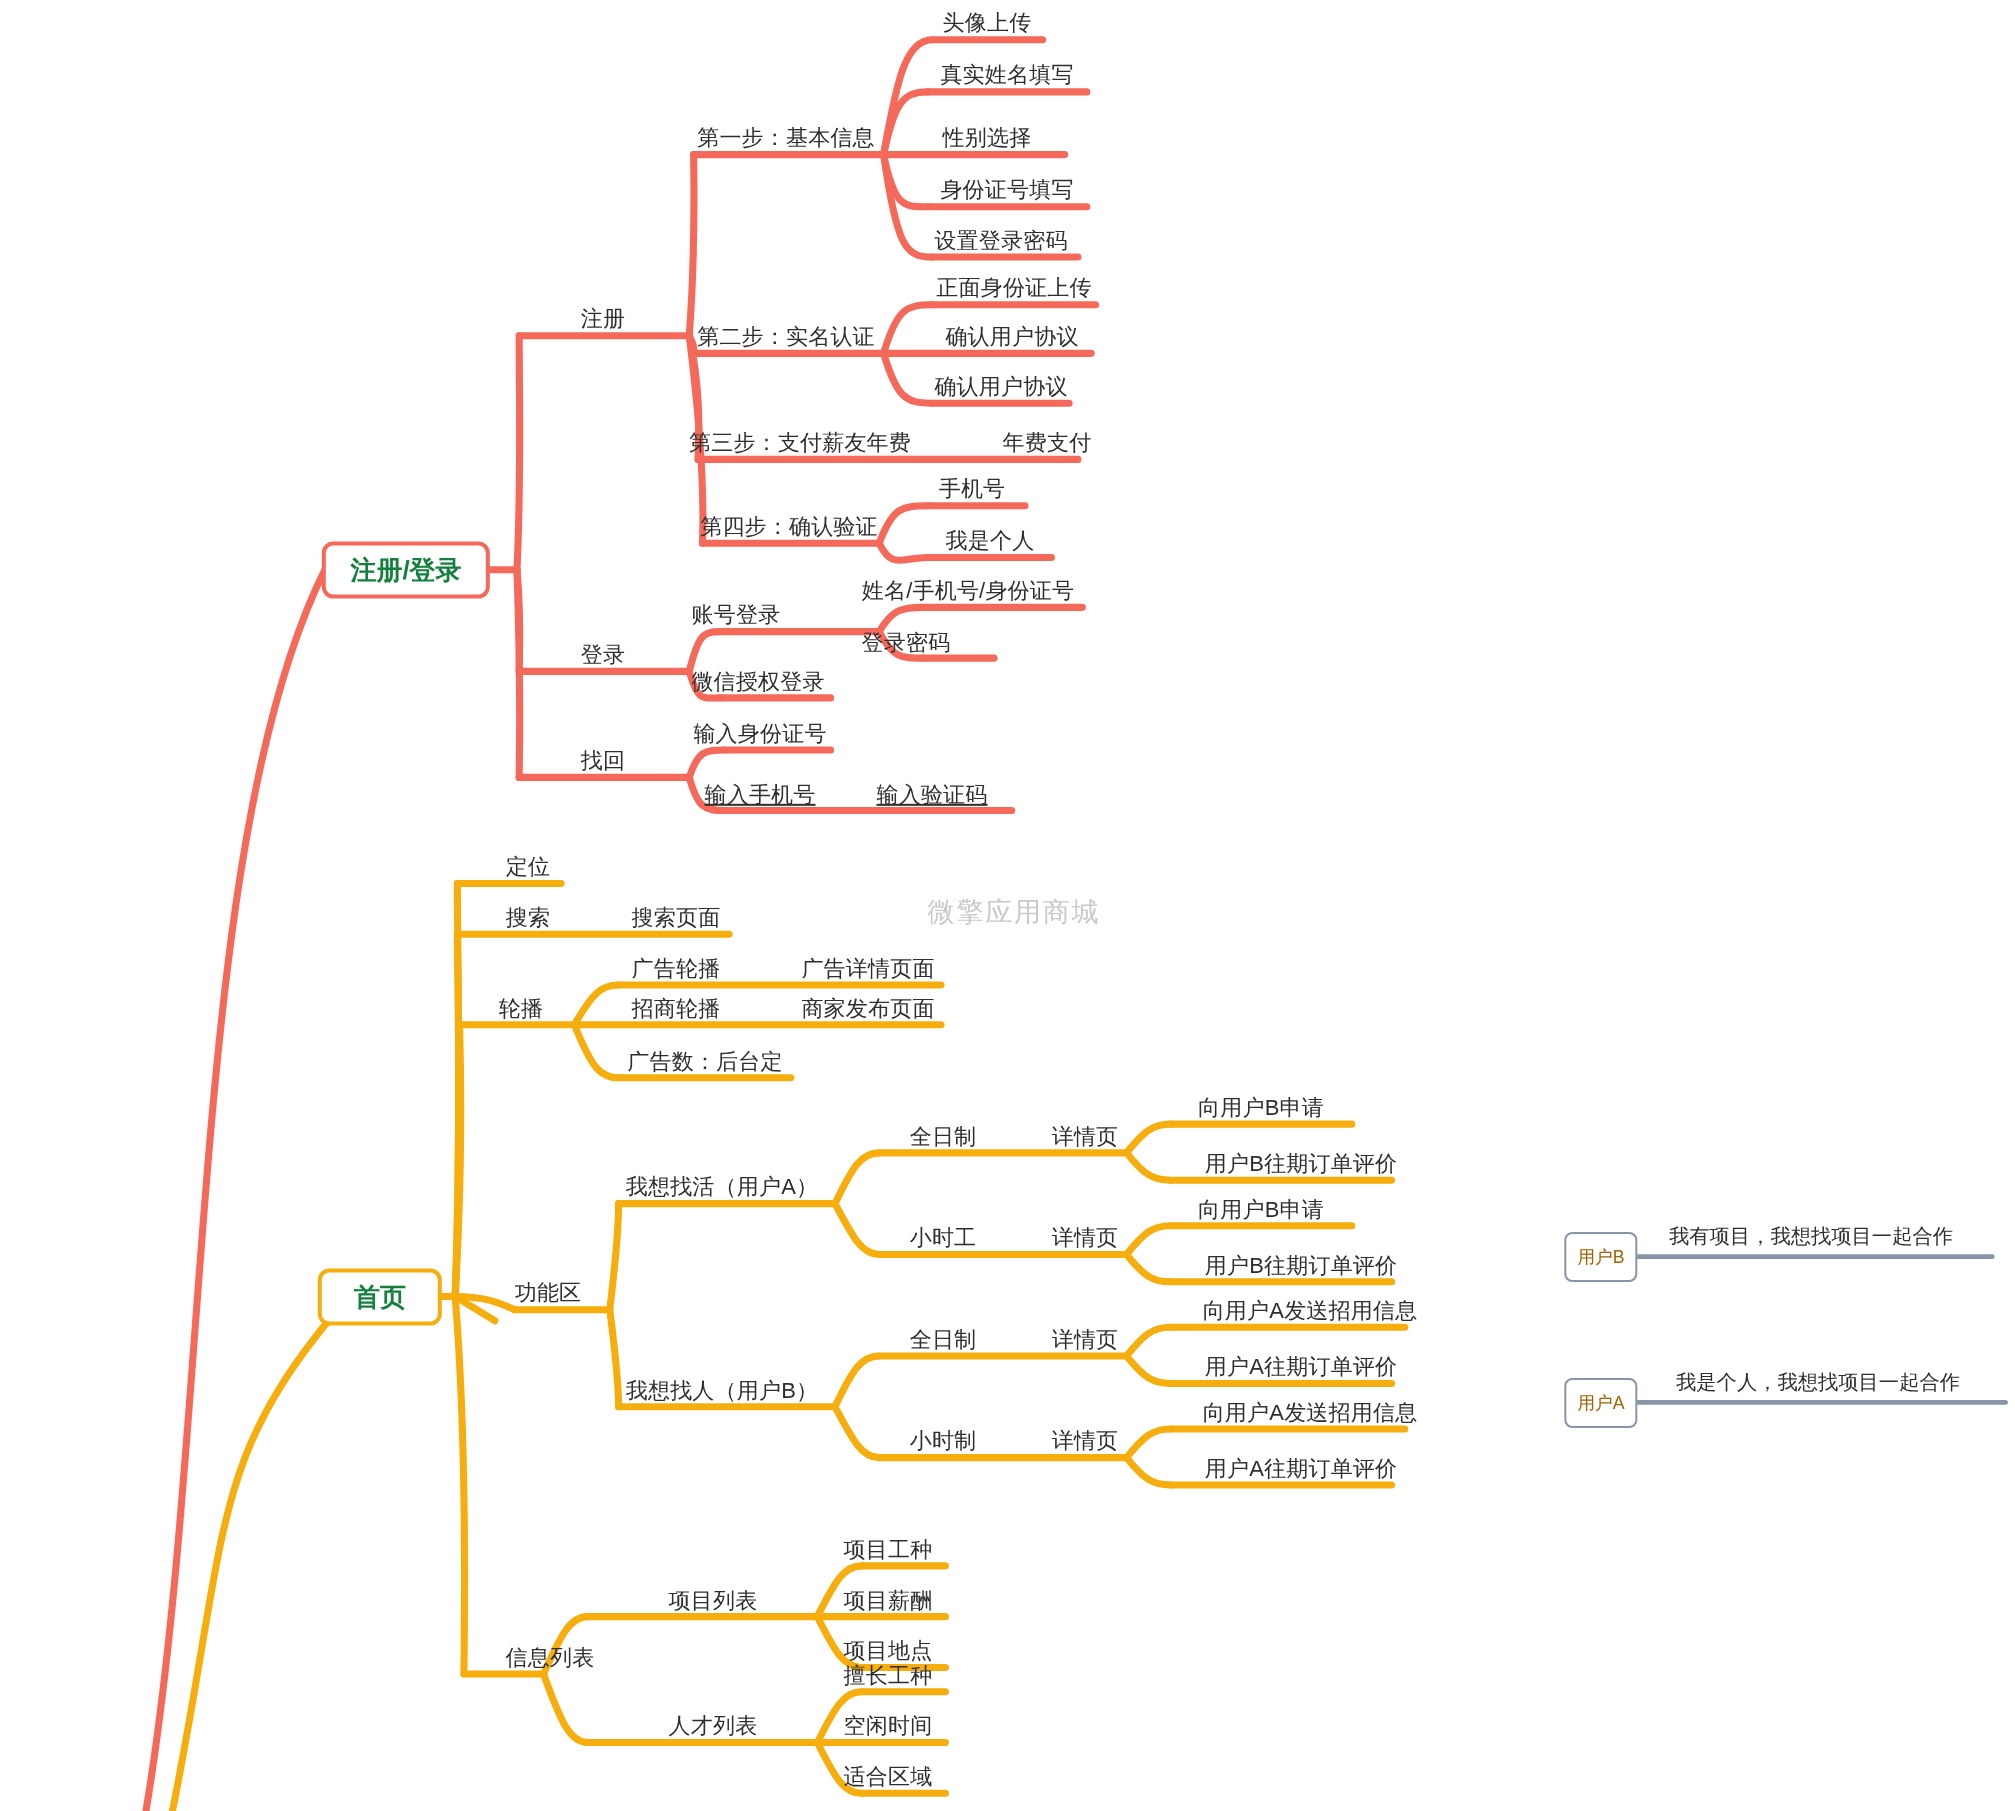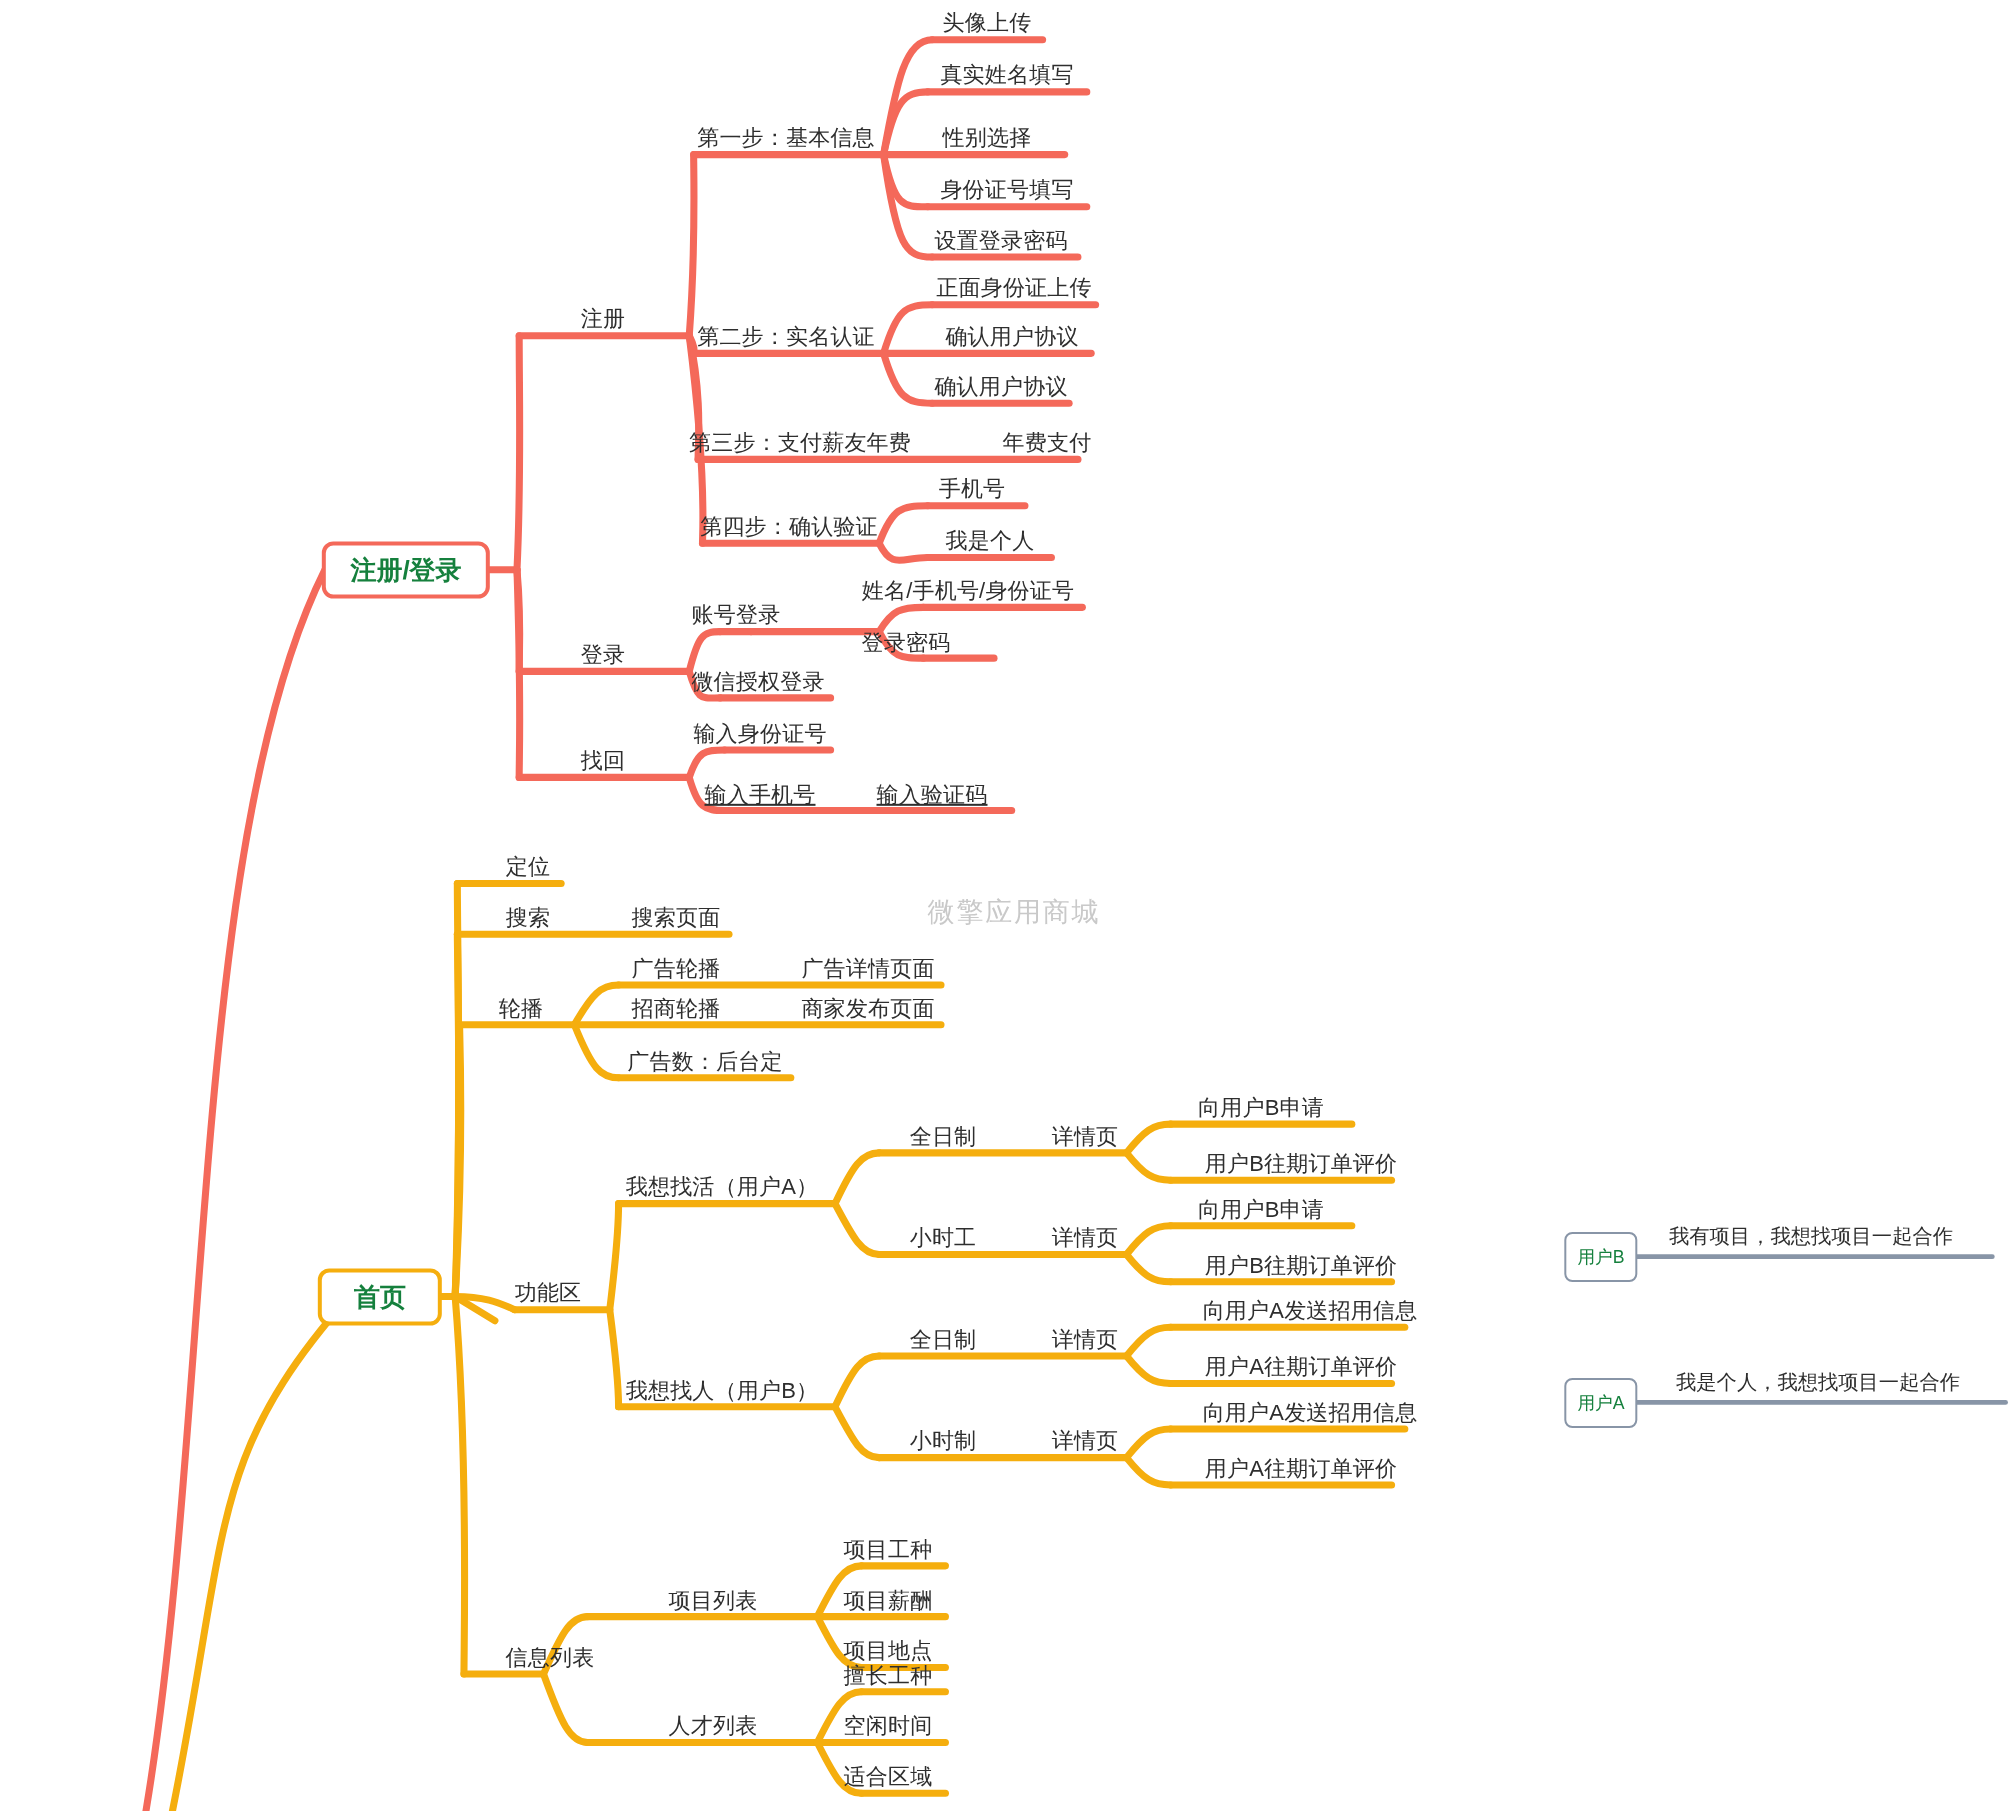--- a/index.html
+++ b/index.html
@@ -42,21 +42,21 @@
     padding:0 9.7px;
   }
   .root-box.yellow{ border-color:#F5AE0E; }
   .side-box{
     position:absolute;
     border:2.7px solid #8895A7;
     border-radius:8px;
     background:#fff;
     display:flex;align-items:center;justify-content:center;
     font-size:17.7px;
-    color:#15803d;
+    color:#a16207;
     white-space:nowrap;
     transform:translate(-50%,-50%);
     padding:0 6.2px;
   }
   .side-label{
     position:absolute;
     color:#2e2e2e;
     font-size:20.3px;
     white-space:nowrap;
     transform:translate(-50%,-100%);

